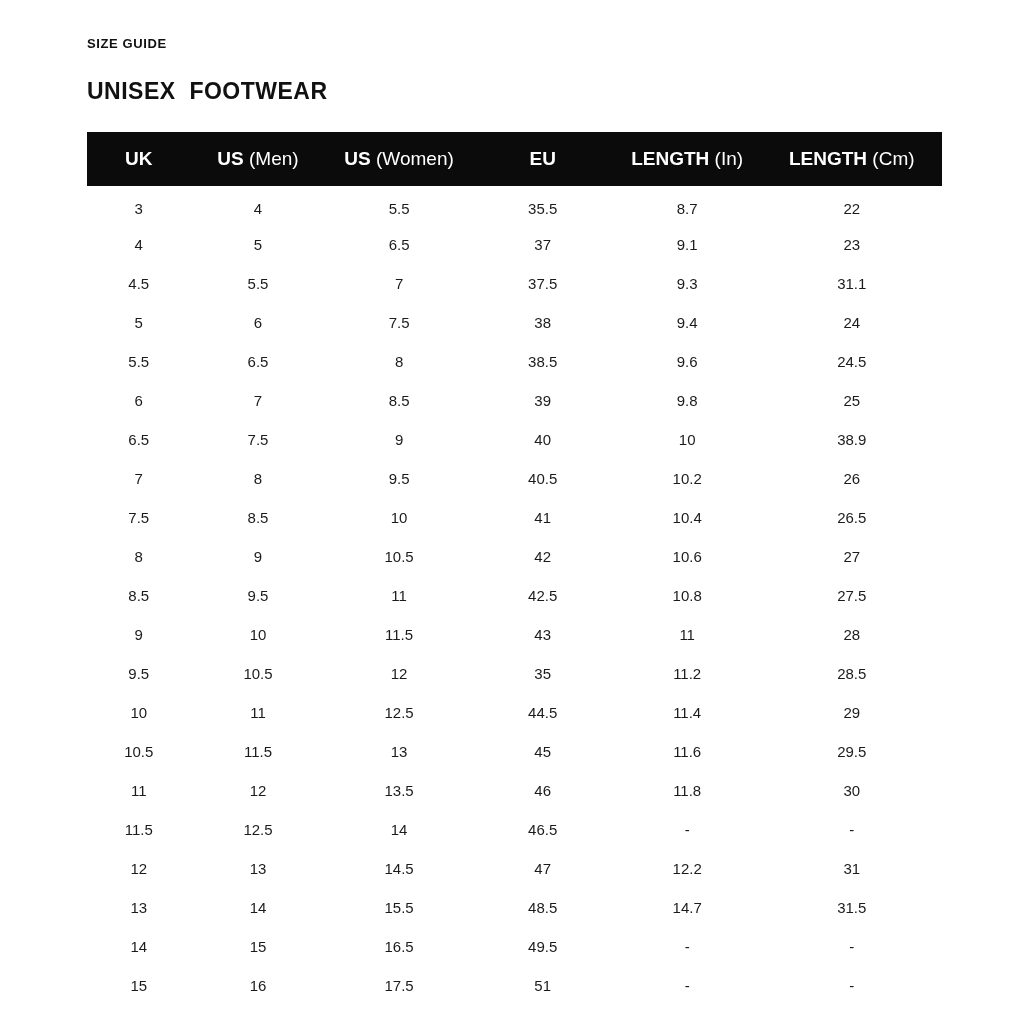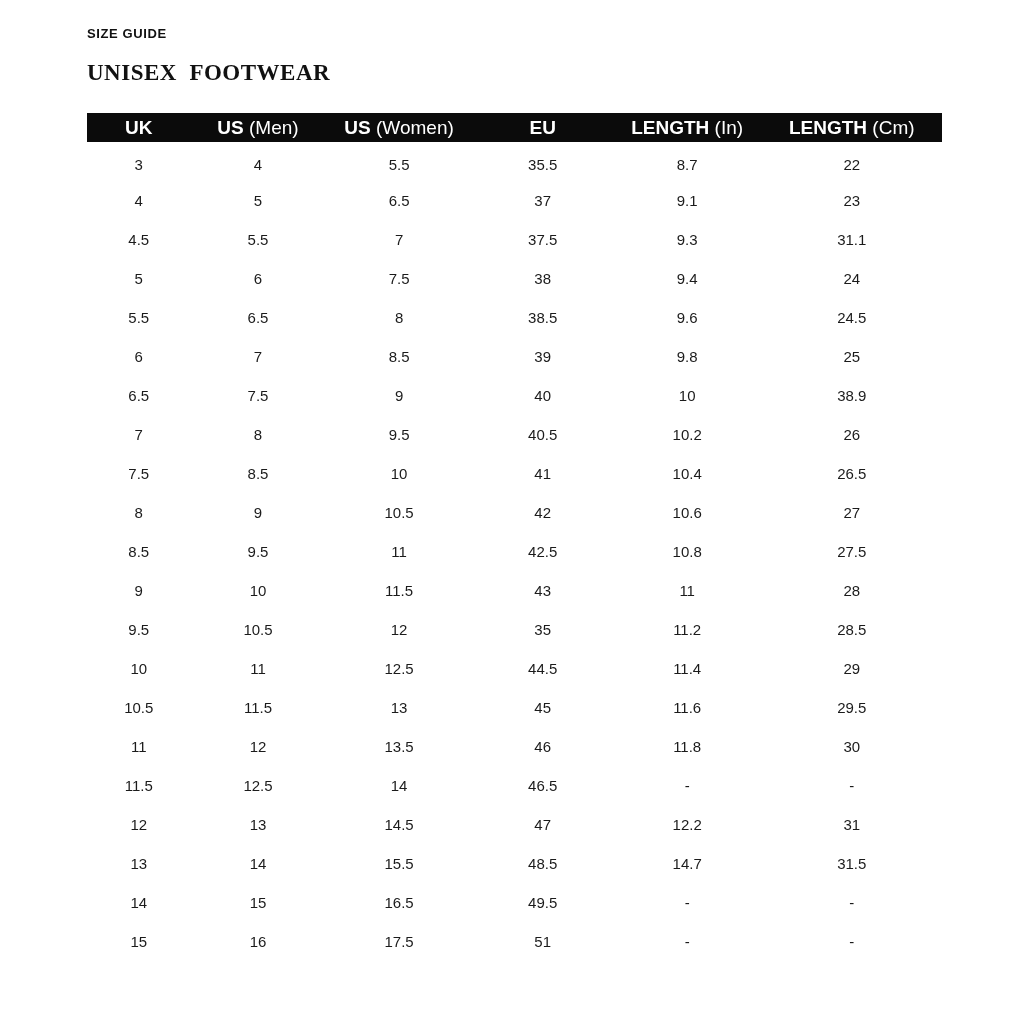--- a/index.html
+++ b/index.html
@@ -5,49 +5,48 @@
   * { margin: 0; padding: 0; box-sizing: border-box; }
   html, body {
     width: 1024px;
     height: 1024px;
     background: #ffffff;
     font-family: "Liberation Sans", "DejaVu Sans", sans-serif;
     color: #1b1b1b;
     overflow: hidden;
   }
   .page {
-    padding: 26px 82px 0 87px;
+    padding: 36px 82px 0 87px;
   }
   .eyebrow {
     font-size: 13px;
     font-weight: 700;
     letter-spacing: 0.6px;
     color: #111111;
     white-space: pre;
   }
   .page-title {
-    margin-top: 19px;
+    margin-top: 27px;
     font-size: 23px;
     font-weight: 800;
     letter-spacing: 0.5px;
     color: #111111;
     white-space: pre;
-    font-family: Liberation Serif, serif;
   }
   table.size-table {
     margin-top: 27px;
     width: 855px;
     border-collapse: collapse;
     table-layout: fixed;
   }
   table.size-table thead tr {
     background: #0b0b0b;
   }
   table.size-table th {
-    height: 29px;
+    height: 54px;
     color: #ffffff;
     font-size: 19px;
     font-weight: 700;
     text-align: center;
     vertical-align: middle;
     white-space: nowrap;
     padding: 0;
   }
   table.size-table th .hn {
     font-weight: 400;

